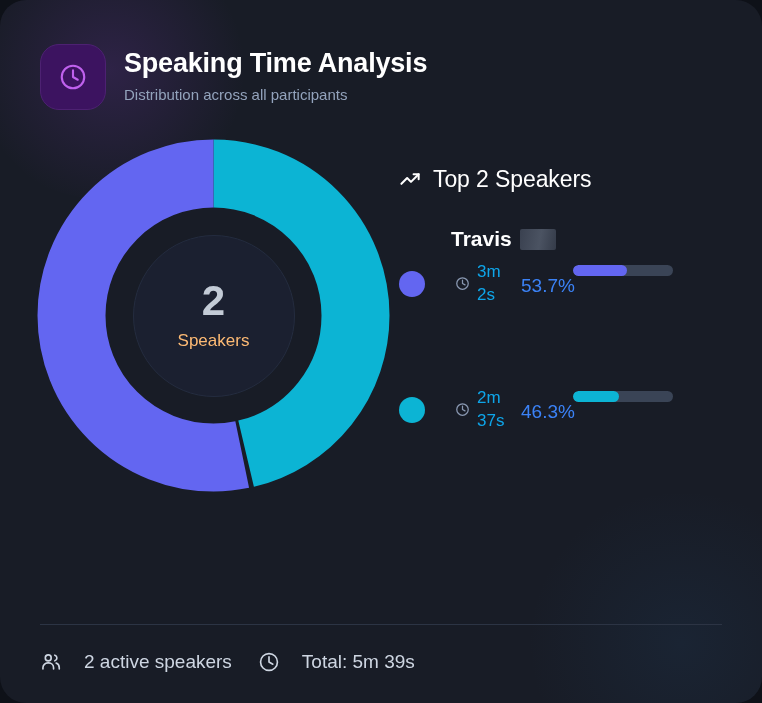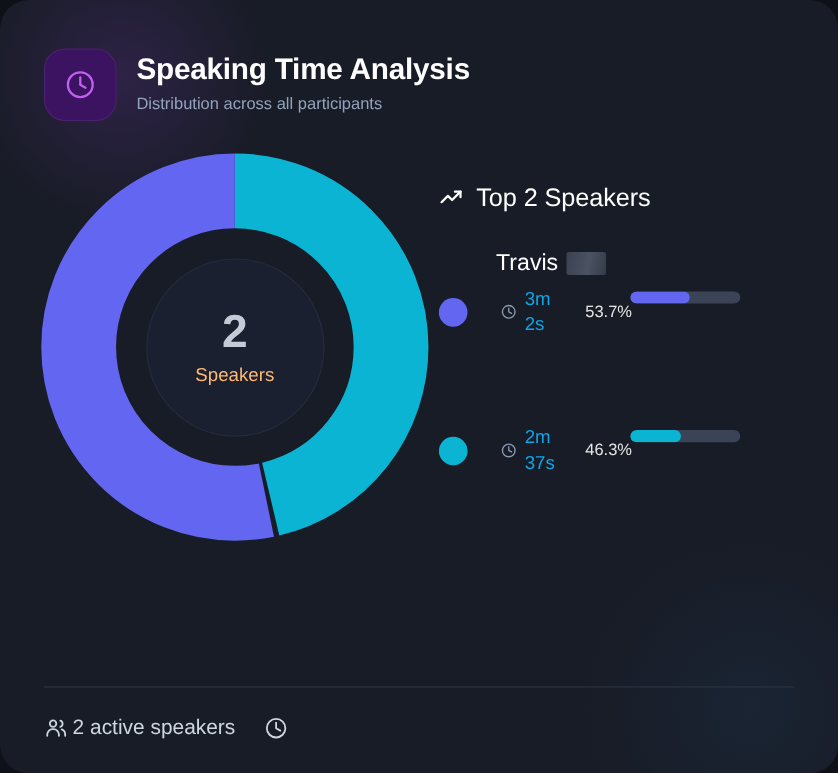--- a/index.html
+++ b/index.html
@@ -163,21 +163,21 @@
     top: 44px;
     width: 26px;
     height: 26px;
     border-radius: 50%;
   }
   .speaker-name {
     position: absolute;
     left: 52px;
     top: 0;
     font-size: 21px;
-    font-weight: normal;
+    font-weight: bold;
     color: #ffffff;
     white-space: nowrap;
     display: flex;
     align-items: center;
     gap: 8px;
   }
   .redaction {
     display: inline-block;
     width: 36px;
     height: 21px;
@@ -193,24 +193,24 @@
     gap: 7px;
     width: 56px;
   }
   .speaker-duration-text {
     font-size: 17px;
     color: #0ea5e9;
     line-height: 1.35;
   }
   .speaker-pct {
     position: absolute;
-    left: 133px;
+    left: 122px;
     top: 48px;
-    font-size: 15px;
-    color: #e5e5e5;
+    font-size: 19px;
+    color: #3b82f6;
   }
   .speaker-bar {
     position: absolute;
     left: 174px;
     top: 38px;
     width: 100px;
     height: 11px;
     border-radius: 6px;
     background: #3a4456;
     overflow: hidden;
@@ -234,21 +234,21 @@
     left: 40px;
     bottom: 30px;
     display: flex;
     align-items: center;
     gap: 26px;
     z-index: 2;
   }
   .footer-item {
     display: flex;
     align-items: center;
-    gap: 4px;
+    gap: 22px;
     font-size: 19px;
     color: #ced6e2;
   }
   .footer-hint {
     font-size: 17px;
     color: #5d6b80;
     margin-left: 4px;
   }
   .ico { display: block; flex: 0 0 auto; }
 </style>
@@ -355,15 +355,16 @@
       </span>
       <span>2 active speakers</span>
     </div>
     <div class="footer-item">
       <span>
         <svg class="ico" width="22" height="22" viewBox="0 0 24 24" fill="none" stroke="#ced6e2" stroke-width="1.8" stroke-linecap="round" stroke-linejoin="round">
           <circle cx="12" cy="12" r="9.2"></circle>
           <polyline points="12,6.4 12,12 16.2,14.4"></polyline>
         </svg>
       </span>
+      <span>Total: 5m 39s</span>
     </div>
   </div>
 </div>
 
 </body></html>

